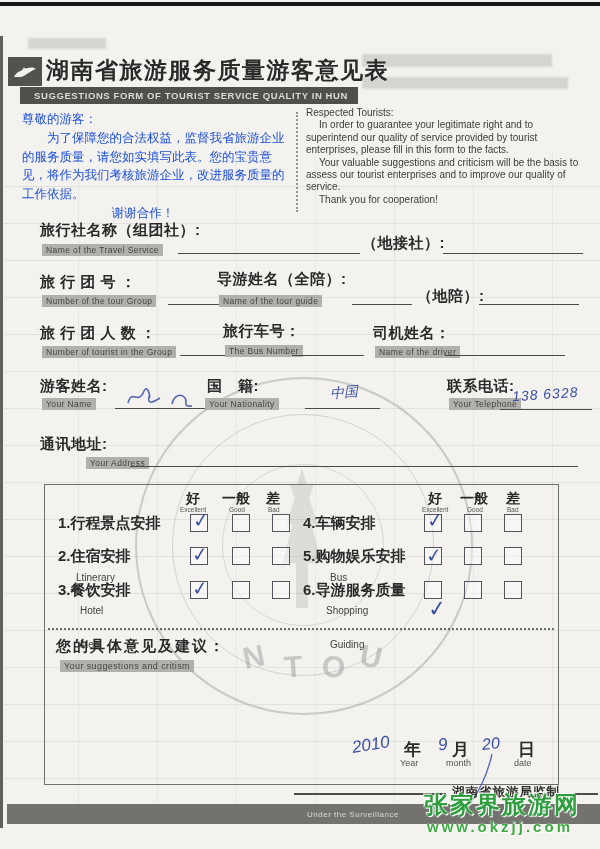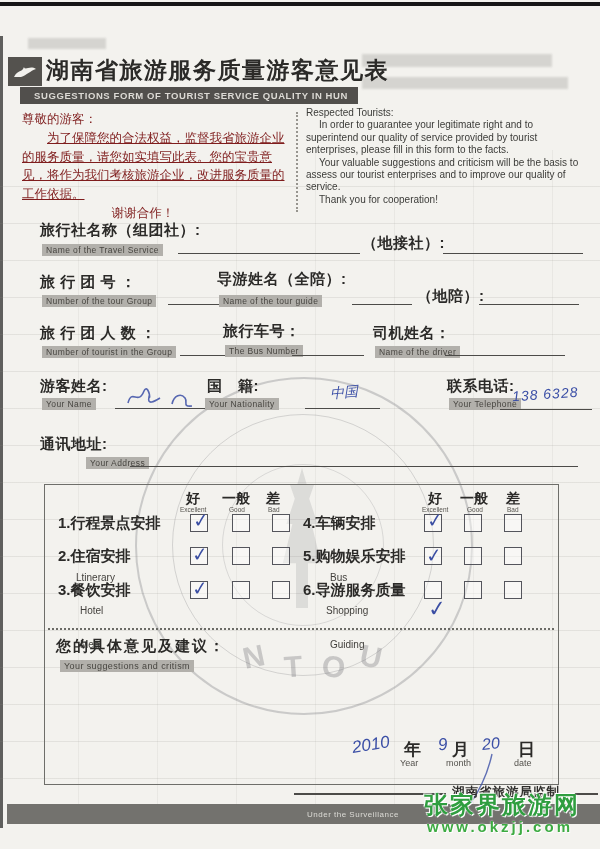--- a/index.html
+++ b/index.html
@@ -13,22 +13,22 @@
       repeating-linear-gradient(to right, transparent 0 78px, rgba(140,138,132,0.10) 78px 79px);}
   .scan-top{left:0;top:2px;width:600px;height:4px;background:#161616;}
   .scan-left{left:0;top:36px;width:3px;height:792px;background:rgba(46,46,44,0.75);}
   
   .logobox{left:8px;top:57px;width:34px;height:29px;background:#54524e;display:flex;align-items:center;justify-content:center;}
   .title{left:46px;top:55px;font-size:23px;font-weight:800;letter-spacing:1.5px;color:#2b2a28;white-space:nowrap;}
   .subbar{left:20px;top:87px;width:338px;height:17px;background:#514f4c;}
   .subbar span{display:block;padding:3px 0 0 14px;font-size:9.5px;font-weight:700;letter-spacing:.6px;color:#dcdad5;white-space:nowrap;}
   .ghostline{background:rgba(128,126,122,0.26);filter:blur(1.3px);}
   
-  .notice-cn{left:22px;top:110px;width:268px;font-family:"Liberation Serif",serif;font-size:12.5px;line-height:1.5;color:#7f1d1d;}
-  .notice-cn .ind{text-indent:2em;text-decoration:underline;}
+  .notice-cn{left:22px;top:110px;width:268px;font-family:"Liberation Serif",serif;font-size:12.5px;line-height:1.5;color:#1d4ed8;}
+  .notice-cn .ind{text-indent:2em;}
   .notice-cn .close{text-align:center;padding-right:26px;}
   .notice-divider{left:296px;top:112px;width:0;height:100px;border-left:2px dotted #97958f;}
   .notice-en{left:306px;top:107px;width:282px;font-size:10px;line-height:1.24;color:#3c3c39;}
   .notice-en .ind{text-indent:13px;}
   
   .cnl{font-weight:700;font-size:15px;color:#2b2a28;white-space:nowrap;letter-spacing:.5px;}
   .enl{font-size:8.5px;color:#474540;background:#b2b0ab;padding:1px 4px;white-space:nowrap;letter-spacing:.4px;}
   .ul{border-bottom:1.6px solid #4c4b48;height:1px;}
   .hw{color:#3b4fa6;font-style:italic;font-size:14px;white-space:nowrap;}
   

